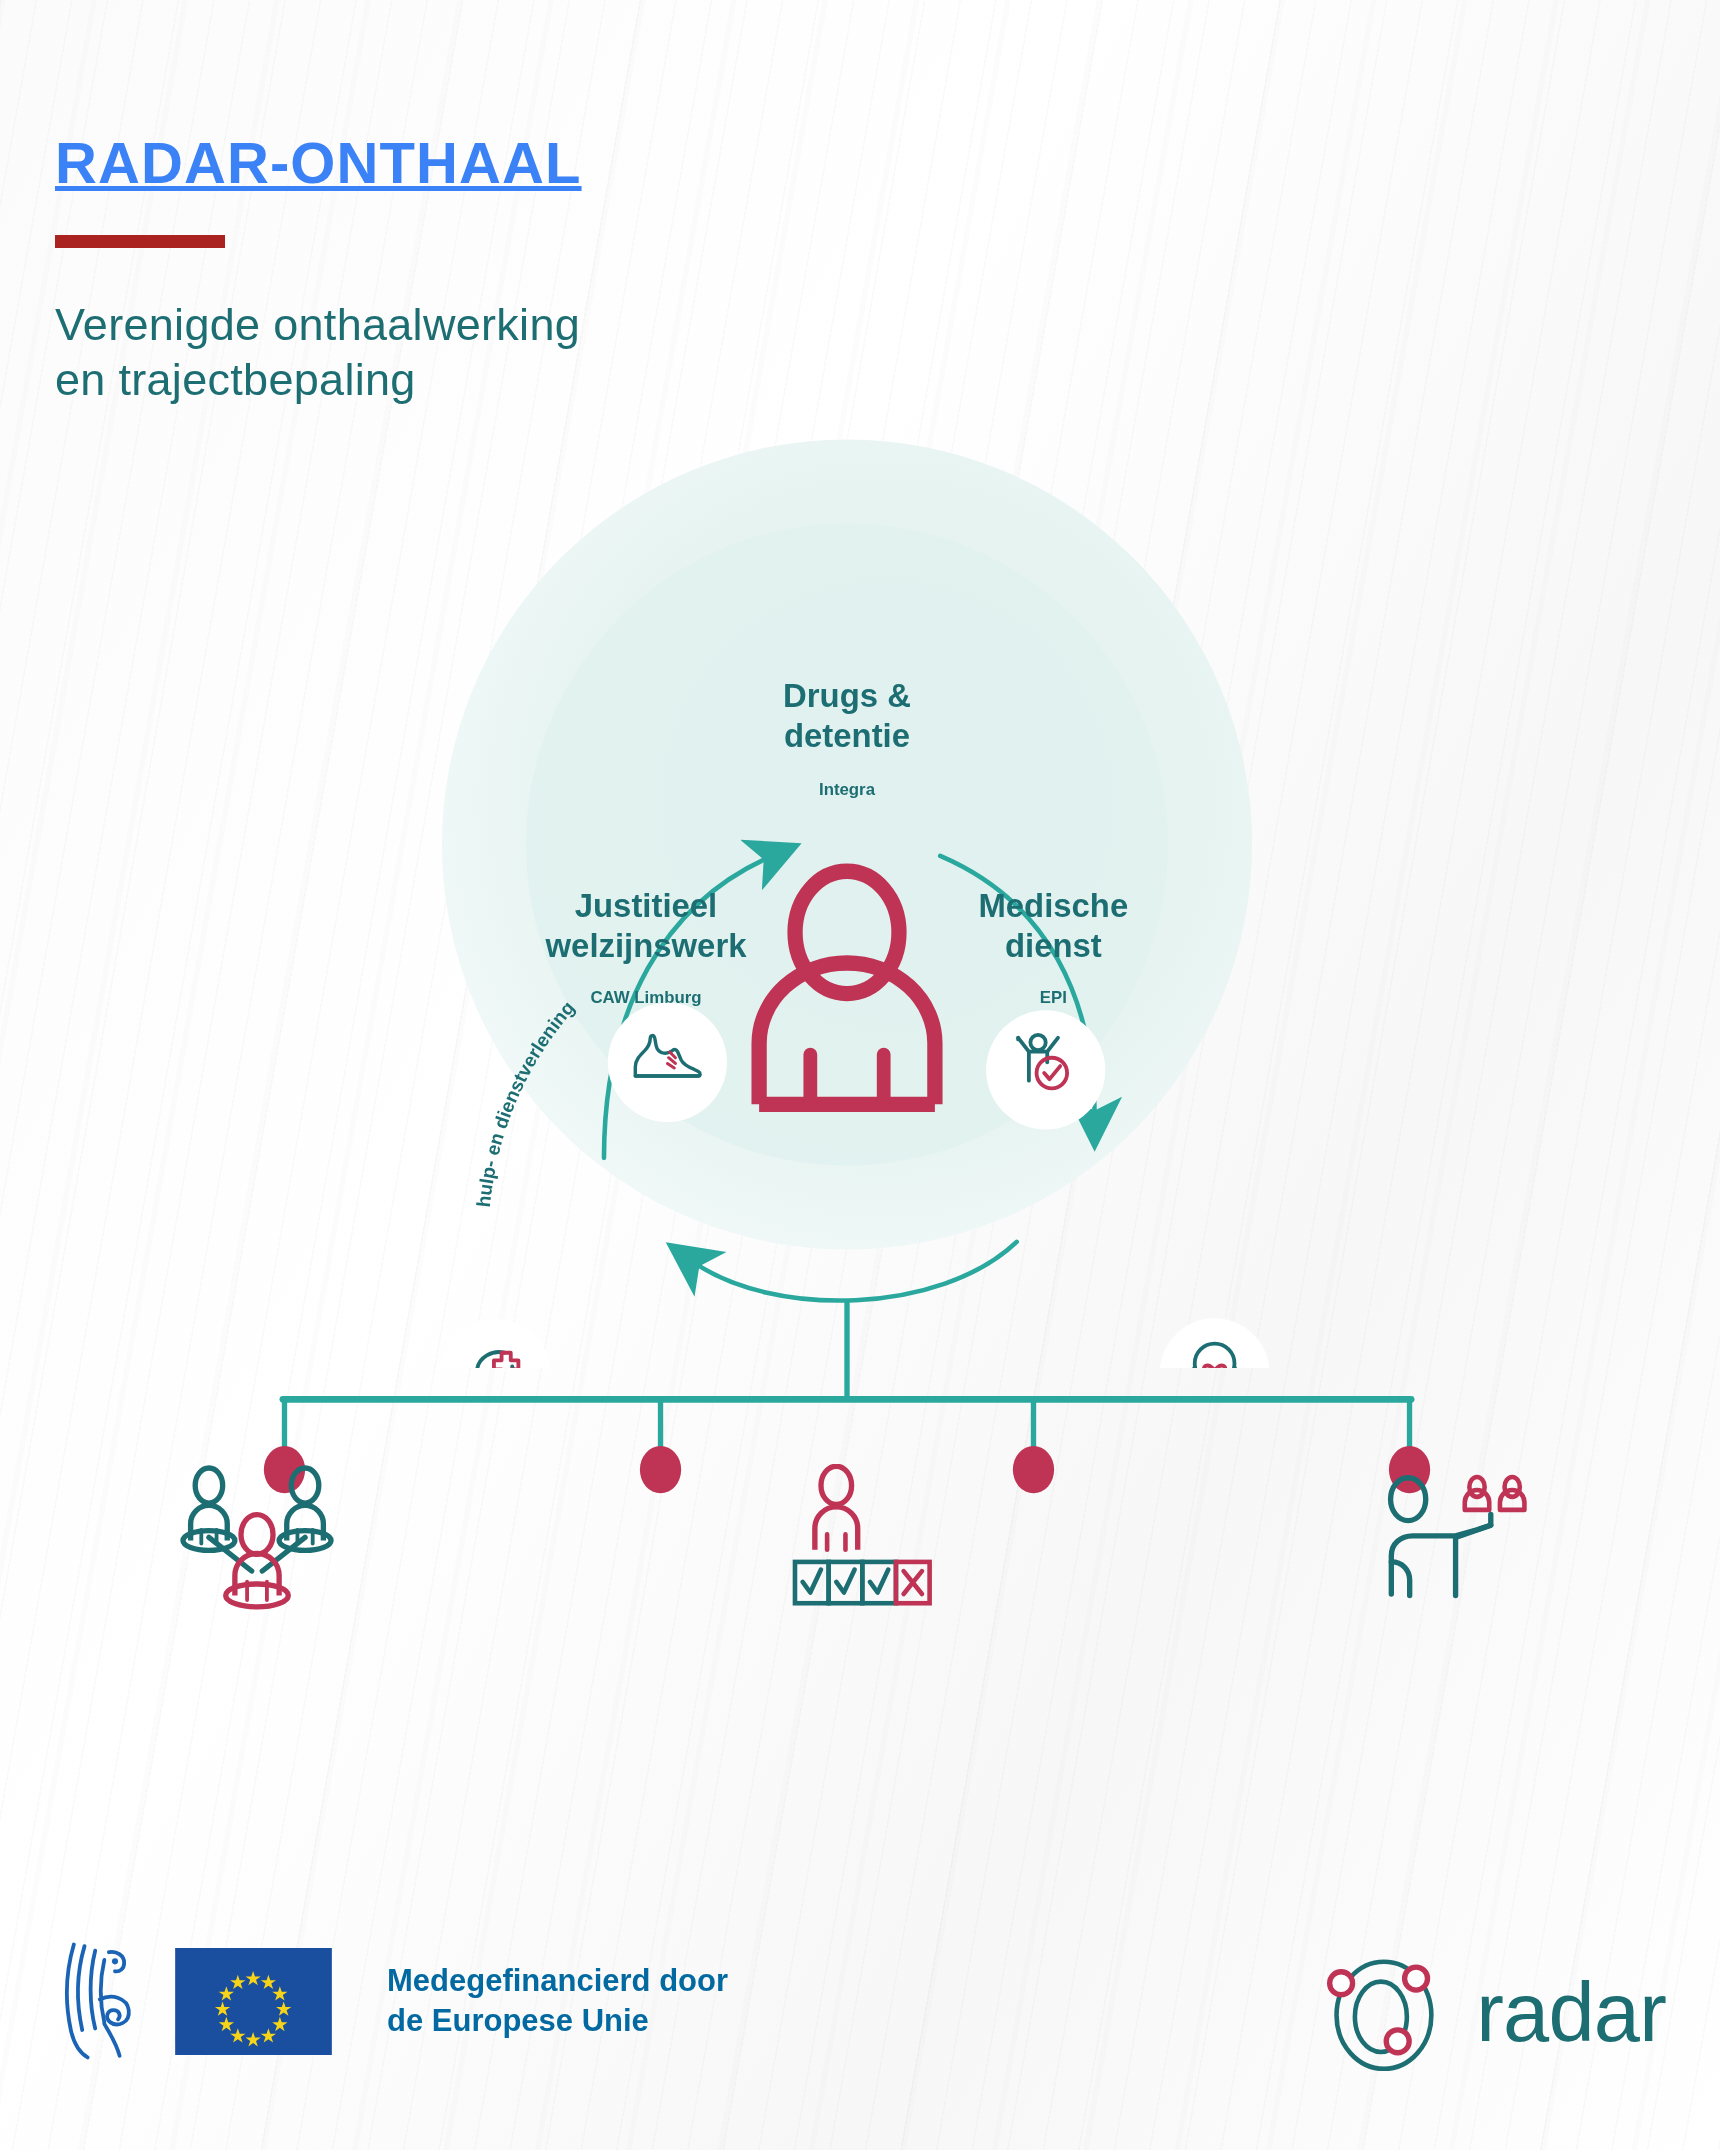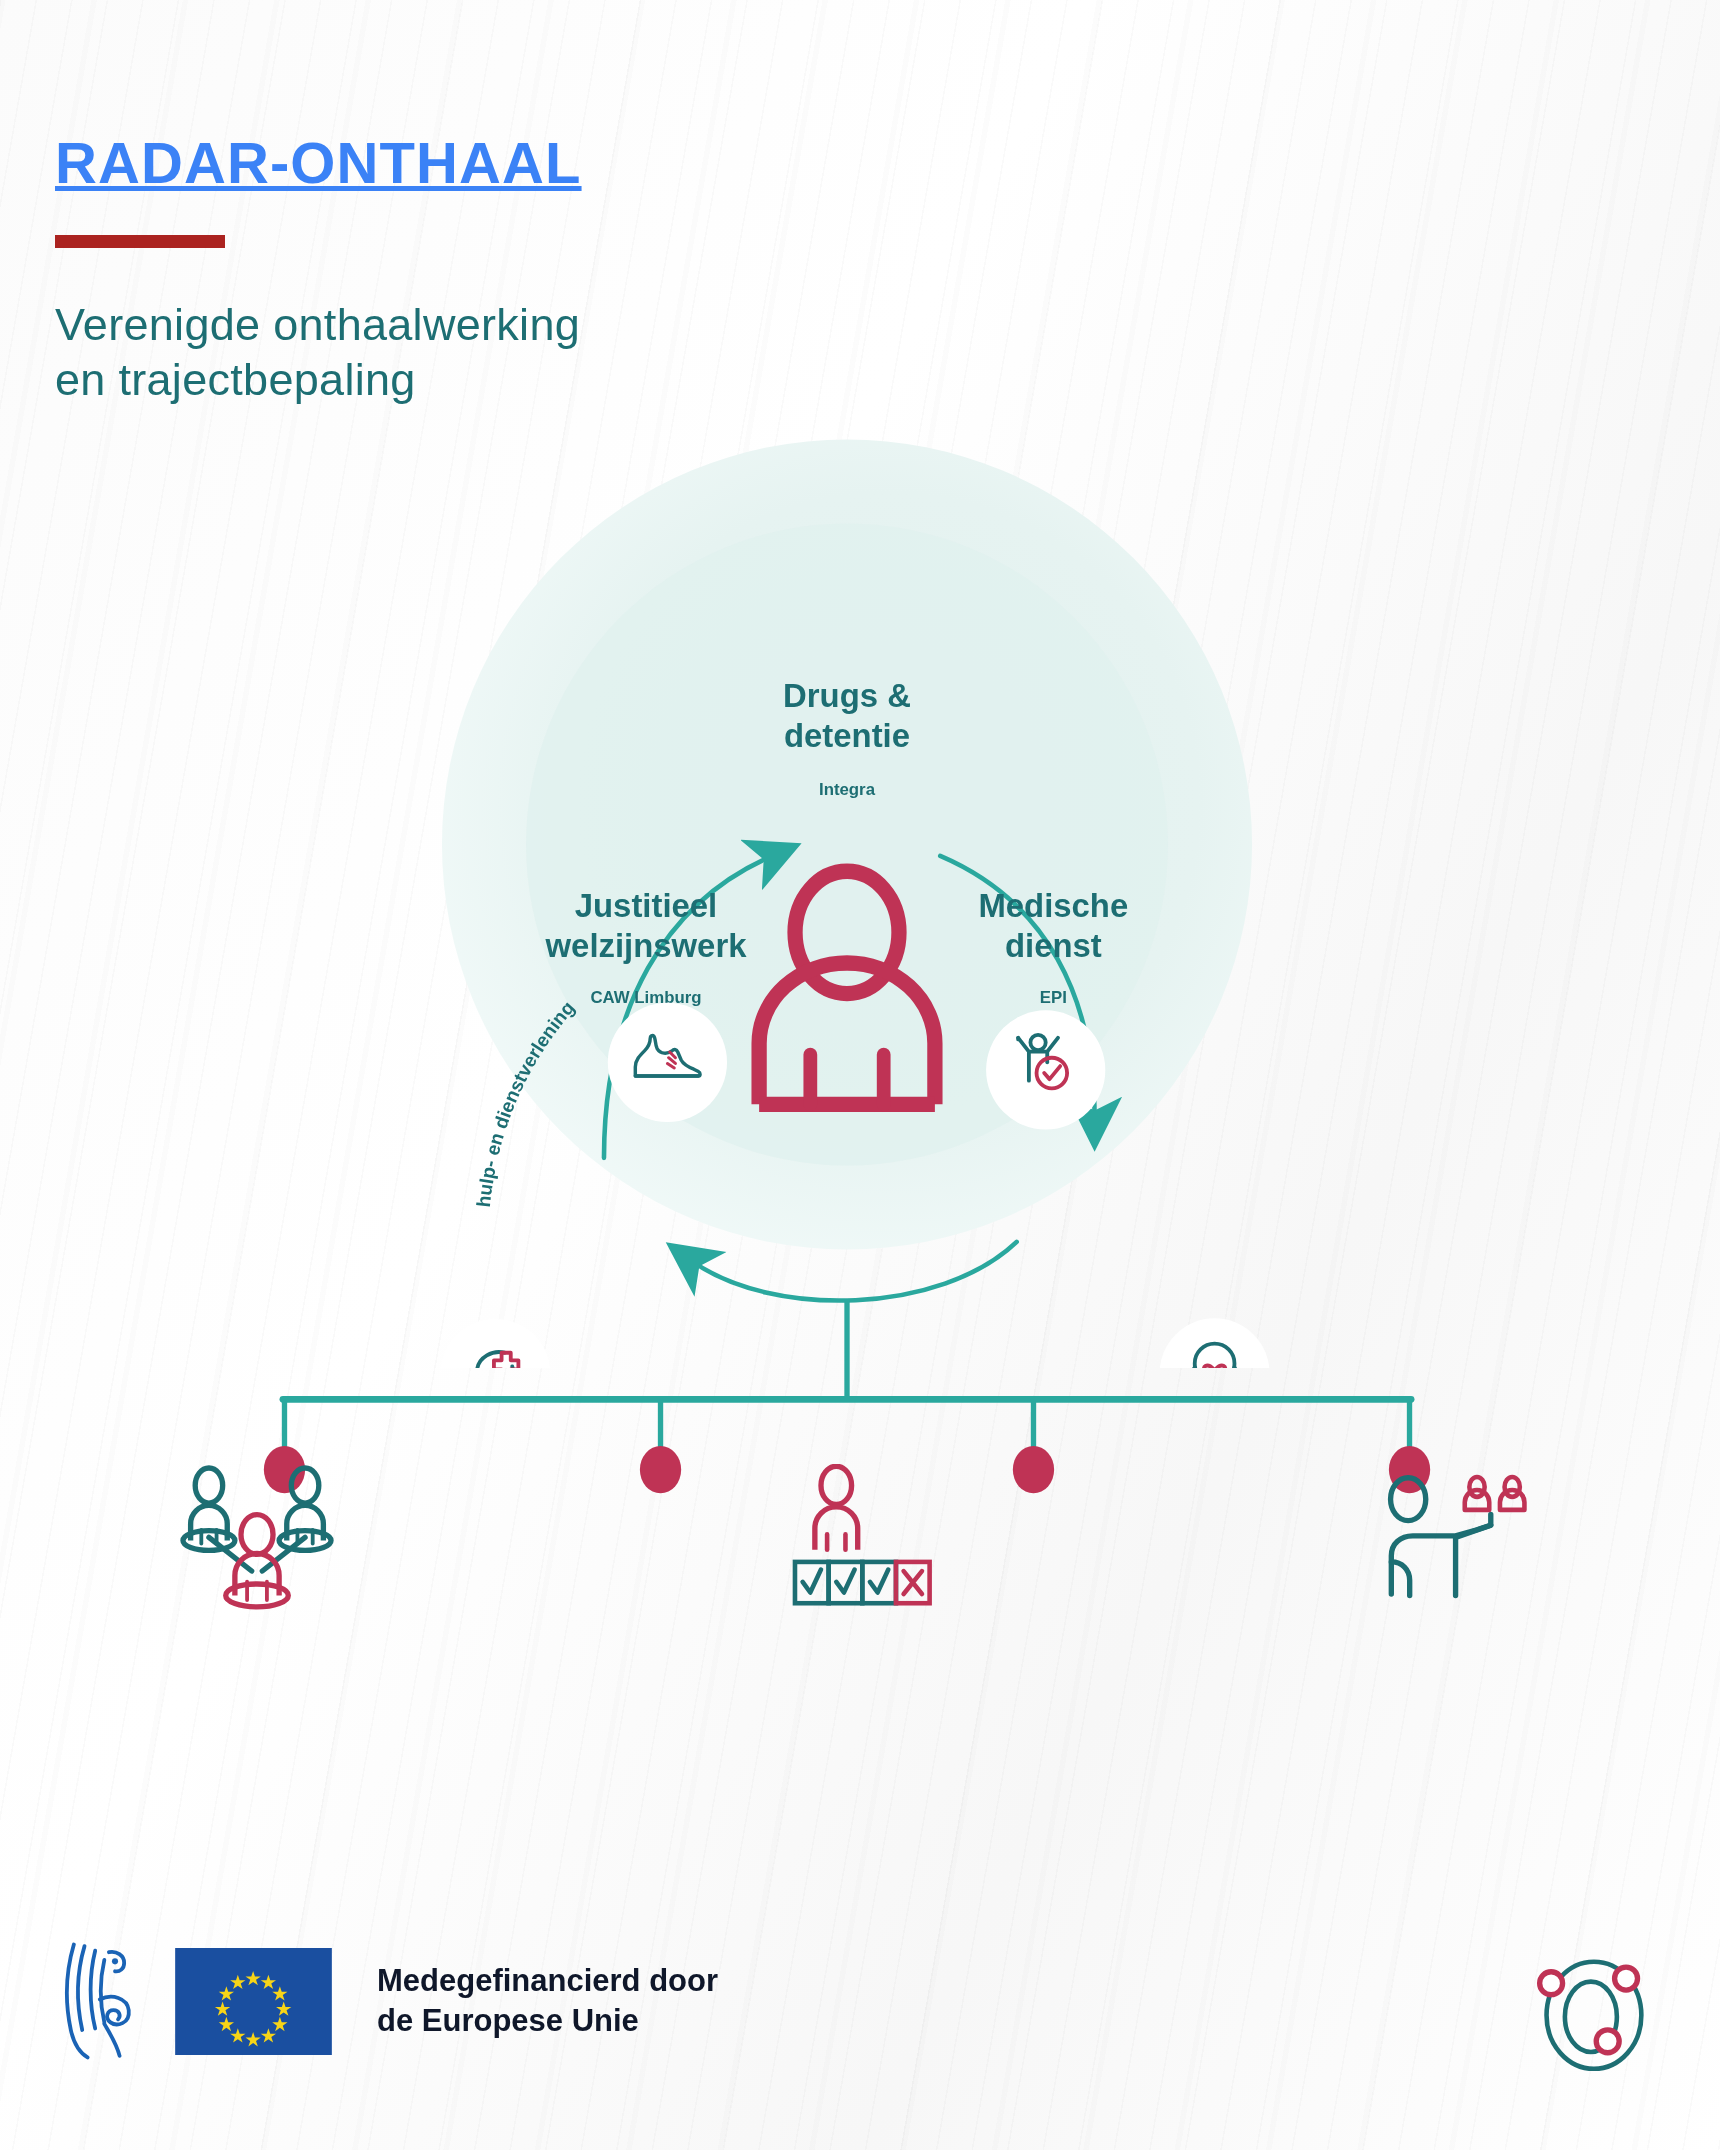--- a/index.html
+++ b/index.html
@@ -67,22 +67,22 @@
   .item-icon{ height:145px; display:flex; align-items:center; justify-content:center; }
   .item-caption{
     margin-top:57px; text-align:center; font-size:23px; line-height:1.42;
     color:#1d6e73; font-weight:400; white-space:pre-line;
   }
 
   
   #footer{ position:absolute; left:0; bottom:73px; width:1720px; height:138px; }
   #footer-left{ position:absolute; left:54px; top:0; display:flex; align-items:center; gap:31px; }
   #eu-text{
-    color:#0f172a; font-size:31px; font-weight:700; line-height:1.28; white-space:pre-line;
-    margin-left:14px;
+    color:#0369a1; font-size:31px; font-weight:700; line-height:1.28; white-space:pre-line;
+    margin-left:24px;
   }
   #footer-right{ position:absolute; right:54px; top:7.6px; display:flex; align-items:center; gap:20px; }
   #radar-word{ font-size:83px; color:#1d6e73; font-weight:400; letter-spacing:-0.8px; }
 </style>
 </head>
 <body>
 
 <div id="bg-texture"></div>
 
 <div id="header">
@@ -350,15 +350,16 @@
   </div>
 
   <div id="footer-right">
     <svg width="138" height="130" viewBox="0 0 180 170" xmlns="http://www.w3.org/2000/svg">
       <ellipse cx="86" cy="88" rx="62" ry="70" fill="none" stroke="#1d6e73" stroke-width="6"></ellipse>
       <ellipse cx="82" cy="90" rx="34" ry="46" fill="none" stroke="#1d6e73" stroke-width="6"></ellipse>
       <circle cx="30" cy="46" r="15" fill="#ffffff" stroke="#bf3355" stroke-width="7"></circle>
       <circle cx="128" cy="40" r="15" fill="#ffffff" stroke="#bf3355" stroke-width="7"></circle>
       <circle cx="104" cy="122" r="15" fill="#ffffff" stroke="#bf3355" stroke-width="7"></circle>
     </svg>
+    <div id="radar-word">radar</div>
   </div>
 </div>
 
 
 </body></html>

